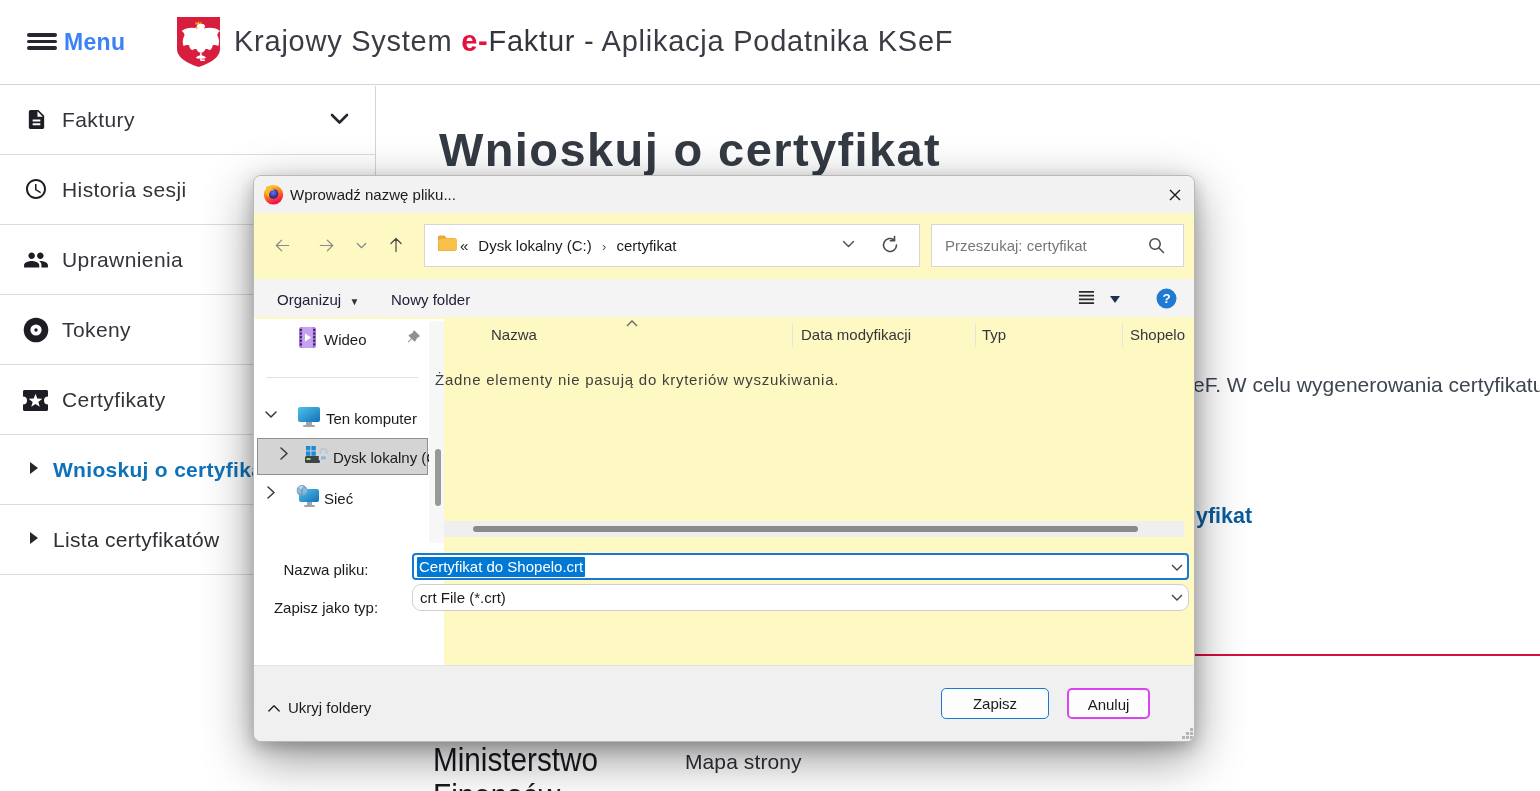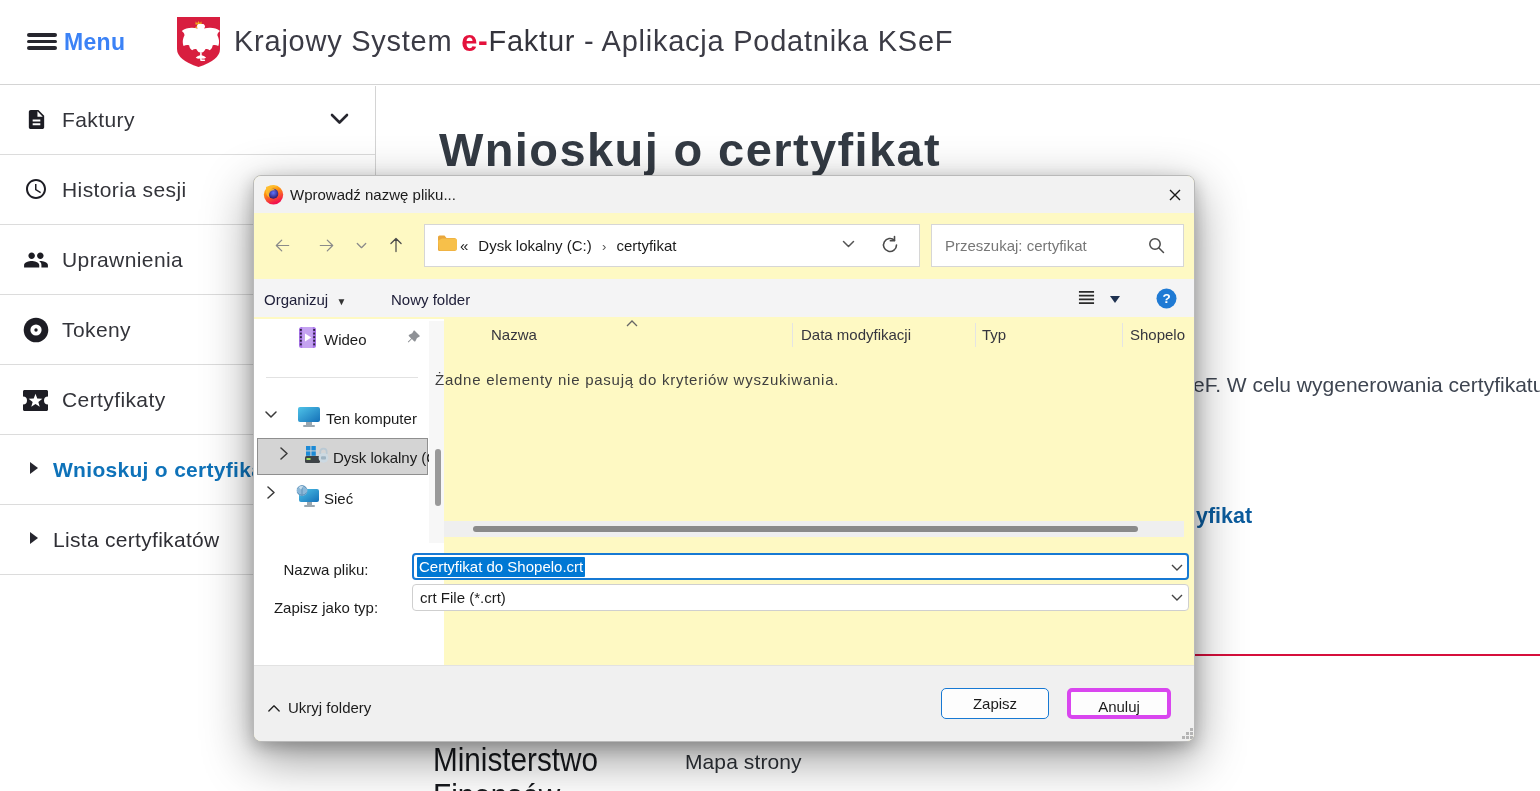--- a/index.html
+++ b/index.html
@@ -43,50 +43,50 @@
 
 
 .navic{position:absolute}
 #addrbar{position:absolute;left:170px;top:48px;width:496px;height:43px;border:1px solid #d6d6d6;background:#fff}
 #addrtxt{position:absolute;left:206px;top:61px;font-size:15px;color:#1b1b1b;white-space:nowrap}
 #searchbox{position:absolute;left:677px;top:48px;width:253px;height:43px;border:1px solid #d6d6d6;background:#fff}
 #searchtxt{position:absolute;left:691px;top:61px;font-size:15px;color:#777}
 
 
 #toolbar{position:absolute;left:0;top:103px;width:942px;height:38px;background:#f4f4f5}
-#org{position:absolute;left:10px;top:12px;font-size:15px;color:#20203a}
+#org{position:absolute;left:23px;top:12px;font-size:15px;color:#20203a}
 #nf{position:absolute;left:137px;top:12px;font-size:15px;color:#20203a}
 
 
 #tree{position:absolute;left:0;top:143px;width:190px;height:346px;background:#fff}
 .titem{position:absolute;font-size:15px;color:#1b1b1b;white-space:nowrap}
 #selrow{position:absolute;left:3px;top:262px;width:171px;height:37px;background:#d4d4d4;border:1px solid #8f8f8f}
 #vscroll{position:absolute;left:175px;top:145px;width:15px;height:222px;background:#f7f7f7}
 #vthumb{position:absolute;left:181px;top:273px;width:6px;height:57px;background:#999;border-radius:3px}
 
 
 .colhead{position:absolute;top:150px;font-size:15px;color:#36363e;white-space:nowrap}
 .coldiv{position:absolute;top:147px;width:1px;height:24px;background:#e4e4e4}
 #emptymsg{position:absolute;left:181px;top:195px;width:740px;font-size:15px;color:#3f3f3f;letter-spacing:.75px}
 #hscroll{position:absolute;left:190px;top:345px;width:740px;height:16px;background:#efefef}
 #hthumb{position:absolute;left:219px;top:350px;width:665px;height:6px;background:#8a8a8a;border-radius:3px}
 
 
 .flabel{position:absolute;font-size:15px;color:#1b1b1b;text-align:center;width:160px}
 #fninput{position:absolute;left:158px;top:377px;width:777px;height:27px;border:2px solid #1779d3;border-radius:4px;background:#fff}
 #fnsel{position:absolute;left:3px;top:2px;background:#0078d4;color:#fff;font-size:15px;padding:1px 2px 2px 2px;border-radius:1px}
-#ftselect{position:absolute;left:158px;top:408px;width:777px;height:27px;border:1px solid #cfcfcf;border-radius:4px;background:#fff}
+#ftselect{position:absolute;left:158px;top:408px;width:777px;height:27px;border:1px solid #cfcfcf;border-radius:9px;background:#fff}
 #fttxt{position:absolute;left:7px;top:4px;font-size:15px;color:#1b1b1b}
 
 
 #dfoot{position:absolute;left:0;top:489px;width:942px;height:78px;background:#f0f0f0;border-top:1px solid #e2e2e2}
 #ukryj{position:absolute;left:34px;top:523px;font-size:15px;color:#1b1b1b}
 .dbtn{position:absolute;top:512px;height:31px;background:#fdfdfd;border-radius:5px;font-size:15px;color:#1b1b1b;text-align:center;line-height:29px}
 #btnSave{left:687px;width:108px;border:1.5px solid #1779d3}
-#btnCancel{left:813px;width:104px;border:4px solid #d946ef}
+#btnCancel{left:813px;width:83px;border:2px solid #d946ef}
 </style>
 </head>
 <body>
 
 <div id="header">
   <div id="burger">
       <div></div>
       <div></div>
       <div></div>
     </div>

